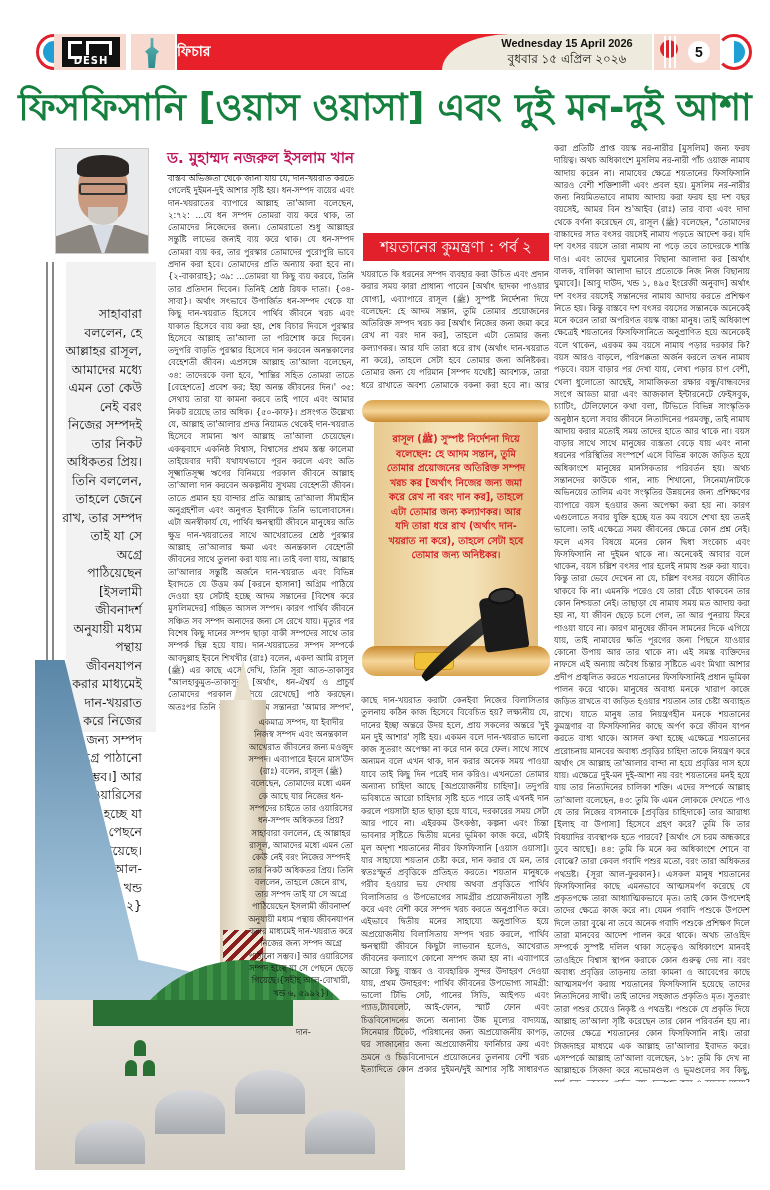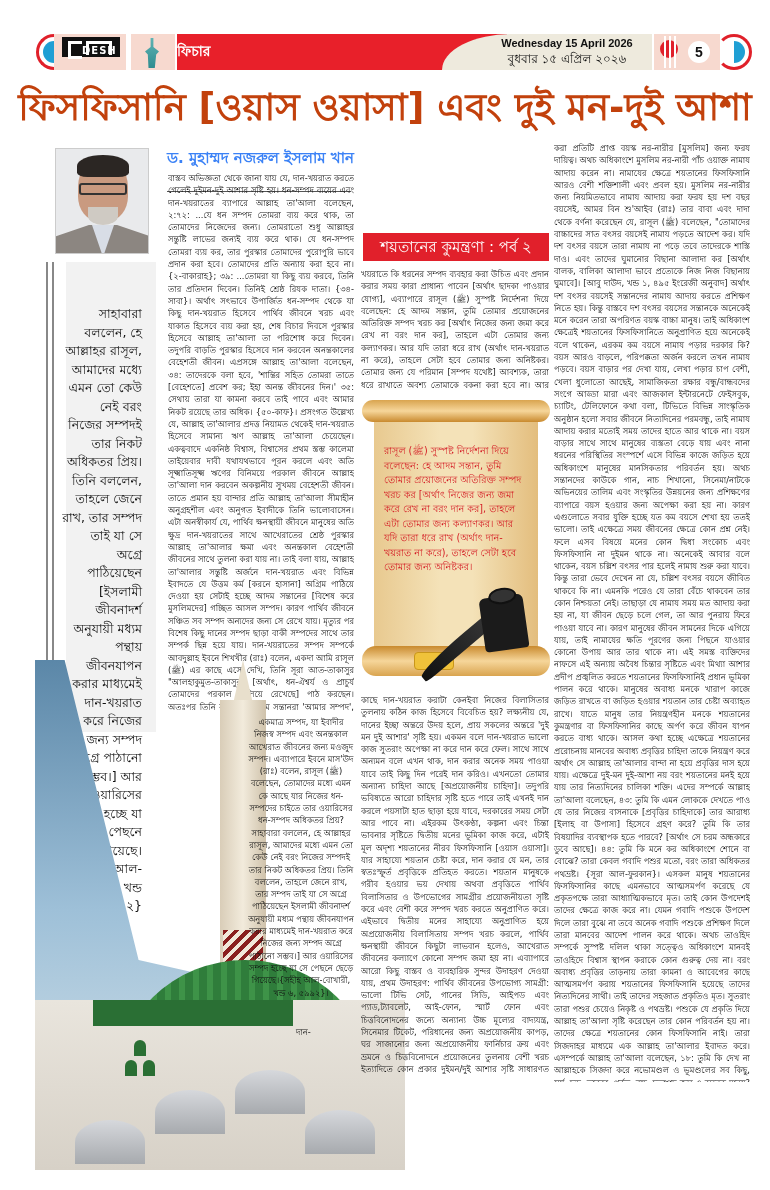--- a/index.html
+++ b/index.html
@@ -5,22 +5,22 @@
   * { box-sizing: border-box; margin: 0; padding: 0; }
   html, body { width: 770px; height: 1190px; background: #ffffff; overflow: hidden; }
   body { position: relative; font-family: "DejaVu Serif", serif; color: #111; }
 
   
   .masthead { position: absolute; top: 34px; left: 22px; width: 728px; height: 36px; }
   .mh-ring-l { position: absolute; left: 14px; top: 0; width: 36px; height: 36px; border-radius: 50%;
                border: 3px solid #e0202a; border-right-color: transparent; }
   .mh-ring-l::after { content: ""; position: absolute; left: 4px; top: 4px; width: 22px; height: 22px; border-radius: 50%; background: #1f9fd4; clip-path: inset(0 50% 0 0); }
   .mh-logo { position: absolute; left: 32px; top: 0; width: 72px; height: 36px; background: #f7d9cf; }
-  .mh-logo-inner { position: absolute; left: 8px; top: 3px; width: 58px; height: 20px; background: #111; color: #fff;
-                   font-family: "DejaVu Sans", sans-serif; font-weight: bold; font-size: 10px; display: flex; align-items: flex-end; justify-content: flex-start; padding: 1px 20px; letter-spacing: 1px; }
+  .mh-logo-inner { position: absolute; left: 8px; top: 3px; width: 58px; height: 30px; background: #111; color: #fff;
+                   font-family: "DejaVu Sans", sans-serif; font-weight: bold; font-size: 10px; display: flex; align-items: flex-end; justify-content: center; padding: 1px 20px; letter-spacing: 1px; }
   .mh-logo-inner .blk { position: absolute; left: 6px; top: 4px; width: 14px; height: 18px; border: 3px solid #fff; border-right: none; }
   .mh-logo-inner .blk2 { position: absolute; left: 24px; top: 4px; width: 26px; height: 14px; border: 3px solid #fff; border-bottom: none; }
   .mh-liberty { position: absolute; left: 109px; top: 0; width: 44px; height: 36px; background: #f7d9cf; }
   .mh-liberty .statue { position: absolute; left: 14px; top: 4px; width: 14px; height: 30px; background: linear-gradient(#5fb3b3,#2e8c90); clip-path: polygon(40% 0,60% 0,60% 30%,100% 45%,80% 55%,70% 100%,25% 100%,20% 55%,0 45%,40% 30%); }
   .mh-red { position: absolute; left: 155px; top: 0; width: 330px; height: 36px; background: #e8202a;
             color: #fff; font-family: "DejaVu Sans", sans-serif; font-weight: bold; font-size: 14px; display: flex; align-items: center; }
   .mh-date { position: absolute; left: 420px; top: 0; width: 210px; height: 36px; background: #eeeadd;
              border-top-left-radius: 70px 36px; text-align: center; padding-left: 40px; padding-top: 3px; }
   .mh-date .en { font-family: "Liberation Sans", sans-serif; font-weight: bold; font-size: 11px; color: #111; }
   .mh-date .bn { font-family: "DejaVu Sans", sans-serif; font-size: 12px; color: #111; margin-top: 1px; }
@@ -29,34 +29,34 @@
   .mh-right .stumps { position: absolute; left: 10px; top: 2px; width: 12px; height: 32px; border-left: 2px solid #fff; border-right: 2px solid #fff; }
   .mh-right .stumps::after { content:""; position:absolute; left:3px; top:0; width:2px; height:32px; background:#fff; }
   .mh-page { position: absolute; left: 34px; top: 7px; width: 22px; height: 22px; border-radius: 50%; background: #fff;
              font-family: "Liberation Sans", sans-serif; font-weight: bold; font-size: 14px; text-align: center; line-height: 22px; color: #111; }
   .mh-ring-r { position: absolute; left: 694px; top: 0; width: 36px; height: 36px; border-radius: 50%;
                border: 3px solid #e0202a; border-left-color: transparent; }
   .mh-ring-r::after { content: ""; position: absolute; right: 4px; top: 4px; width: 22px; height: 22px; border-radius: 50%; background: #1f9fd4; clip-path: inset(0 0 0 50%); }
 
   
   .headline { position: absolute; top: 78px; left: 0; width: 770px; text-align: center;
-              font-family: "DejaVu Sans", sans-serif; font-weight: bold; font-size: 37px; letter-spacing: 0px; color: #c2410c; white-space: nowrap; }
+              font-family: "DejaVu Sans", sans-serif; font-weight: bold; font-size: 37px; letter-spacing: 0px; color: #15803d; white-space: nowrap; }
 
   
   .photo { position: absolute; left: 55px; top: 148px; width: 94px; height: 106px; background: #e9eaec; border: 1px solid #ccc; overflow: hidden; }
   .photo .face { position: absolute; left: 22px; top: 10px; width: 50px; height: 62px; border-radius: 45% 45% 40% 40%; background: #c99a80; }
   .photo .hair { position: absolute; left: 21px; top: 6px; width: 52px; height: 22px; border-radius: 50% 50% 20% 20%; background: #2b2623; }
   .photo .glasses { position: absolute; left: 23px; top: 34px; width: 48px; height: 12px; border: 2px solid #333; border-radius: 3px; }
   .photo .beard { position: absolute; left: 32px; top: 58px; width: 30px; height: 18px; border-radius: 0 0 50% 50%; background: #cfcac3; }
   .photo .suit { position: absolute; left: 0; top: 76px; width: 94px; height: 32px; background: #8c8681; clip-path: polygon(0 35%, 35% 0, 65% 0, 100% 35%, 100% 100%, 0 100%); }
   .photo .shirt { position: absolute; left: 36px; top: 76px; width: 22px; height: 32px; background: #d8dde6; clip-path: polygon(0 0,100% 0,50% 100%); }
 
   
-  .byline { position: absolute; left: 167px; top: 146px; width: 184px; font-family: "DejaVu Sans", sans-serif; font-weight: bold; font-size: 15px; color: #3b82f6;
-            border-bottom: 1px solid #555; padding-bottom: 20px; white-space: nowrap; }
+  .byline { position: absolute; left: 167px; top: 146px; width: 184px; font-family: "DejaVu Sans", sans-serif; font-weight: bold; font-size: 15px; color: #be185d;
+            border-bottom: 1px solid #555; padding-bottom: 4px; white-space: nowrap; }
 
   
   .col { position: absolute; font-family: "DejaVu Sans", sans-serif; font-size: 8.3px; line-height: 12.3px; color: #111; text-align: justify; overflow: hidden; }
   .col p { margin: 0; }
   .col1 { left: 168px; top: 172px; width: 186px; height: 540px; }
   .col1-narrow { position: absolute; left: 248px; top: 716px; width: 106px; height: 300px; font-family: "DejaVu Sans", sans-serif; font-size: 8.3px; line-height: 12.3px; text-align: center; overflow: hidden; }
   .col2 { left: 361px; top: 268px; width: 188px; height: 124px; }
   .col2b { left: 361px; top: 694px; width: 188px; height: 380px; }
   .col3 { left: 554px; top: 142px; width: 196px; height: 940px; }
 
@@ -69,21 +69,21 @@
   
   .series-banner { position: absolute; left: 363px; top: 233px; width: 186px; height: 28px; background: #e1202b; color: #fff;
                    font-family: "DejaVu Sans", sans-serif; font-weight: normal; font-size: 15px; text-align: center; line-height: 28px; white-space: nowrap; }
 
   
   .scroll { position: absolute; left: 362px; top: 400px; width: 188px; height: 290px; }
   .scroll-body { position: absolute; left: 12px; top: 10px; width: 164px; height: 246px; background: linear-gradient(90deg,#e8c98f,#f4e2b8 40%,#f4e2b8 60%,#e3bd7d); }
   .scroll-top { position: absolute; left: 0; top: 0; width: 188px; height: 22px; border-radius: 11px; background: linear-gradient(#d9a44f,#f6d69a 50%,#c98a2e); }
   .scroll-bottom { position: absolute; left: 0; top: 246px; width: 188px; height: 30px; border-radius: 14px; background: linear-gradient(#c98a2e,#f6d69a 50%,#d9a44f); }
   .scroll-seal { position: absolute; left: 52px; top: 252px; width: 40px; height: 18px; background: #f0c23a; border-radius: 4px; border: 1px solid #c9961a; }
-  .scroll-text { position: absolute; left: 22px; top: 44px; width: 144px; color: #d41c24; font-family: "DejaVu Sans", sans-serif; font-weight: normal; font-size: 9.6px; line-height: 14.5px; }
+  .scroll-text { position: absolute; left: 22px; top: 32px; width: 144px; text-align: center; color: #d41c24; font-family: "DejaVu Sans", sans-serif; font-weight: bold; font-size: 9.6px; line-height: 14.5px; }
   .inkwell { position: absolute; left: 120px; top: 196px; width: 44px; height: 54px; background: #1b1b1b; border-radius: 6px 6px 4px 4px; transform: rotate(-8deg); }
   .inkwell::before { content:""; position:absolute; left:10px; top:-8px; width:24px; height:12px; border-radius:50%; background:#333; border:2px solid #111; }
   .quill { position: absolute; left: 60px; top: 180px; width: 120px; height: 14px; background: linear-gradient(90deg,#111,#444); border-radius: 50% 10% 50% 10%; transform: rotate(-40deg); transform-origin: left center; top: 270px; }
 
   
   .mosque { position: absolute; left: 35px; top: 660px; width: 370px; height: 500px; overflow: hidden; }
   .sky { position: absolute; left: 0; top: 0; width: 370px; height: 500px; background: linear-gradient(#5b87a8,#9ec0d8 50%,#d8e4ea); clip-path: polygon(0 0, 8% 0, 28% 60%, 100% 72%, 100% 100%, 0 100%); }
   .minaret { position: absolute; left: 185px; top: 40px; width: 46px; height: 300px; background: linear-gradient(90deg,#d9cdb8,#f2ebdc 50%,#cfc2ab); }
   .minaret-top { position: absolute; left: 198px; top: 0px; width: 20px; height: 44px; background: #e8dfcc; clip-path: polygon(50% 0,100% 100%,0 100%); }
   .minaret-zig { position: absolute; left: 188px; top: 270px; width: 40px; height: 50px; background: repeating-linear-gradient(135deg,#8a1f1f 0 4px,#f1e8da 4px 8px); }

